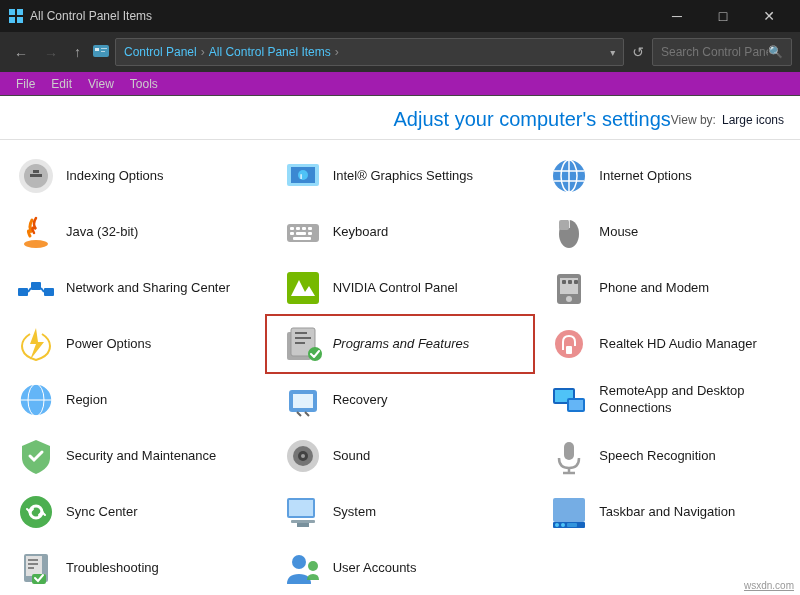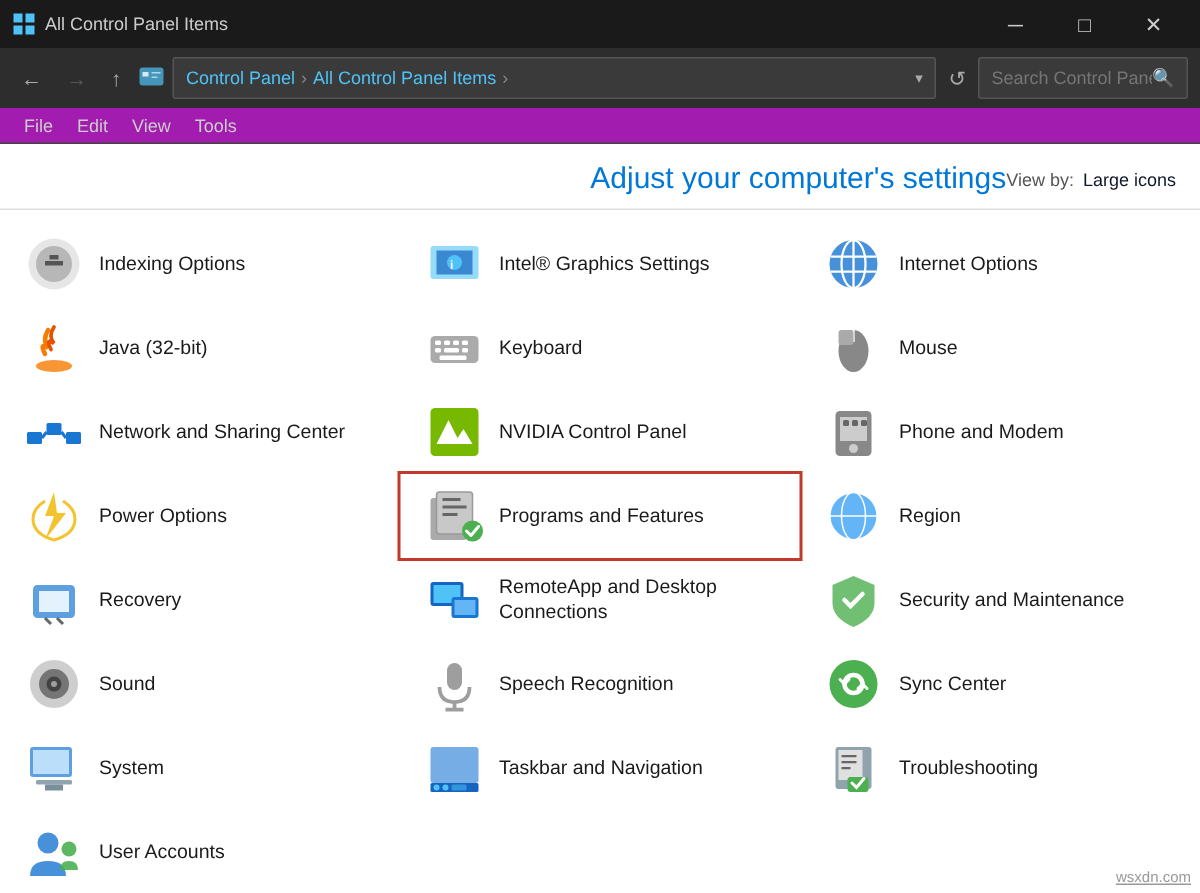--- a/index.html
+++ b/index.html
@@ -102,20 +102,21 @@
       display: flex;
       align-items: center;
       gap: 10px;
       padding: 8px 16px;
       cursor: pointer;
     }
     .grid-item.highlighted {
       border: 2px solid #c0392b;
       background: #fff;
       margin: -2px;
+      font-style: italic;
     }
     .item-icon {
       width: 40px;
       height: 40px;
       display: flex;
       align-items: center;
       justify-content: center;
       flex-shrink: 0;
     }
     .item-label { font-size: 13px; color: #1a1a1a; line-height: 1.3; }
@@ -327,20 +328,30 @@
           <rect x="12" y="8" width="12" height="2" fill="#666"></rect>
           <rect x="12" y="13" width="16" height="2" fill="#666"></rect>
           <rect x="12" y="18" width="10" height="2" fill="#666"></rect>
           <circle cx="32" cy="30" r="7" fill="#4caf50"></circle>
           <path d="M28 30 L31 33 L36 27" stroke="white" stroke-width="2" fill="none" stroke-linecap="round" stroke-linejoin="round"></path>
         </svg>
       </div>
       <span class="item-label">Programs and Features</span>
     </div>
 
+    <div class="grid-item">
+      <div class="item-icon">
+        <svg width="40" height="40" viewBox="0 0 40 40">
+          <circle cx="20" cy="20" r="14" fill="#e57373" opacity="0.8"></circle>
+          <path d="M14 26 L14 18 Q14 12 20 12 Q26 12 26 18 L26 22" fill="none" stroke="white" stroke-width="2"></path>
+          <rect x="17" y="22" width="6" height="8" rx="1" fill="white"></rect>
+        </svg>
+      </div>
+      <span class="item-label">Realtek HD Audio Manager</span>
+    </div>
 
     <div class="grid-item">
       <div class="item-icon">
         <svg width="40" height="40" viewBox="0 0 40 40">
           <circle cx="20" cy="20" r="16" fill="#2196f3" opacity="0.7"></circle>
           <ellipse cx="20" cy="20" rx="8" ry="16" fill="none" stroke="white" stroke-width="1"></ellipse>
           <line x1="4" y1="20" x2="36" y2="20" stroke="white" stroke-width="1"></line>
           <circle cx="20" cy="20" r="16" fill="none" stroke="white" stroke-width="1.5"></circle>
         </svg>
       </div>

